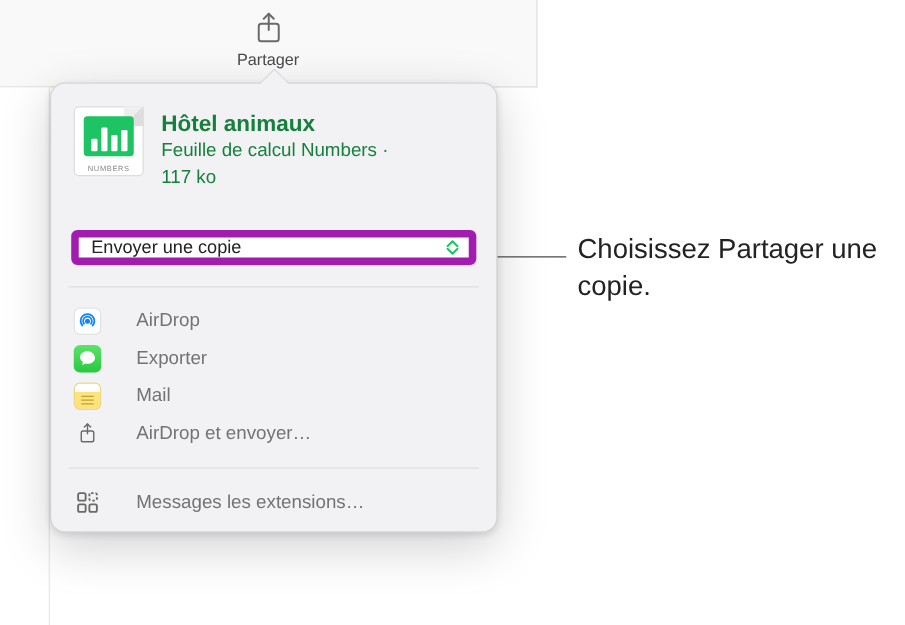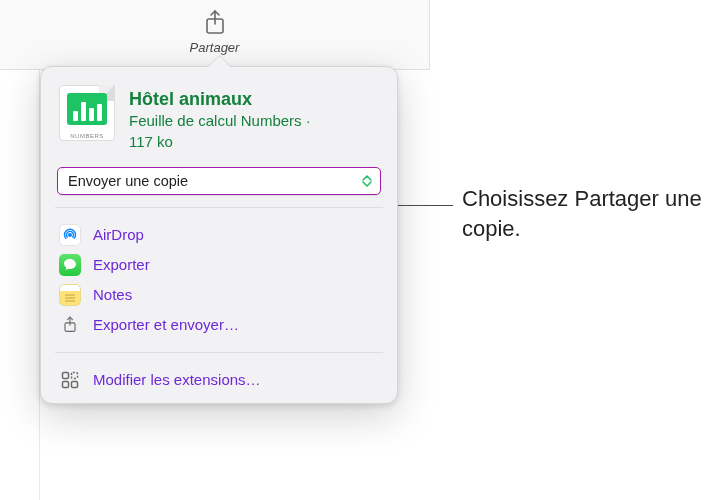--- a/index.html
+++ b/index.html
@@ -17,21 +17,20 @@
       width: 430px;
       height: 70px;
       border-right: 1px solid #e0e0e0;
       border-bottom: 1px solid #e0e0e0;
       background: #f9f9f9;
       display: flex;
       flex-direction: column;
       align-items: center;
       justify-content: flex-start;
       padding-top: 8px;
-      font-style: italic;
     }
     .toolbar-icon {
       width: 26px; height: 30px;
       display: flex; align-items: center; justify-content: center;
       color: #6a6a6a;
     }
     .toolbar-label {
       font-size: 13px;
       color: #4a4a4a;
       margin-top: 2px;
@@ -99,24 +98,24 @@
     }
     .doc-info .doc-title {
       font-size: 18px; font-weight: 700; color: #15803d;
       margin-top: 4px;
     }
     .doc-info .doc-meta {
       font-size: 15px; color: #15803d; line-height: 1.35;
       margin-top: 1px;
     }
     .mode-select {
-      margin: 0 16px;
+      margin: 17px 16px;
       height: 28px;
       background: #fff;
-      border: 1px solid #a21caf;
+      border: 6px solid #a21caf;
       border-radius: 5px;
       display: flex;
       align-items: center;
       justify-content: space-between;
       padding: 0 4px 0 10px;
       font-size: 14.5px;
       color: #222;
       box-shadow: 0 0.5px 1px rgba(0,0,0,0.08);
     }
     .mode-arrows {
@@ -129,25 +128,25 @@
     }
     .mode-arrows svg { display:block; }
     .divider {
       height: 1px; background: #dedee1;
       margin: 12px 14px;
     }
     .share-list { padding: 0 14px; }
     .share-item {
       display: flex; align-items: center;
       height: 30px;
-      gap: 12px;
+      gap: 28px;
       padding: 0 4px;
       border-radius: 5px;
       font-size: 15px;
-      color: #6d28d9;
+      color: #737373;
     }
     .app-icon {
       width: 22px; height: 22px;
       border-radius: 5px;
       display: flex; align-items: center; justify-content: center;
       flex-shrink: 0;
     }
     .icon-airdrop { background: #fff; border: 1px solid #e3e3e6; }
     .icon-mail { background: linear-gradient(#3ea2ff,#1566ff); }
     .icon-messages { background: linear-gradient(#5de36b,#28c840); }
@@ -244,45 +243,45 @@
       <span>Exporter</span>
     </div>
     <div class="share-item">
       <span class="app-icon icon-notes">
         <svg width="14" height="10" viewBox="0 0 14 10" style="margin-top:6px">
             <line x1="2" y1="2" x2="12" y2="2" stroke="#bca23a" stroke-width="1"></line>
             <line x1="2" y1="5" x2="12" y2="5" stroke="#bca23a" stroke-width="1"></line>
             <line x1="2" y1="8" x2="12" y2="8" stroke="#bca23a" stroke-width="1"></line>
           </svg>
       </span>
-      <span>Notes</span>
+      <span>Mail</span>
     </div>
     <div class="share-item">
       <span class="icon-plain">
         <svg width="20" height="20" viewBox="0 0 24 28" fill="none" stroke="#6a6a6a" stroke-width="1.6">
           <path d="M12 3 L12 14" stroke-linecap="round"></path>
           <path d="M8.5 6.5 L12 3 L15.5 6.5" stroke-linecap="round" stroke-linejoin="round"></path>
           <rect x="5" y="11" width="14" height="12" rx="2"></rect>
         </svg>
       </span>
-      <span>Exporter et envoyer…</span>
+      <span>AirDrop et envoyer…</span>
     </div>
   </div>
 
   <div class="divider"></div>
 
   <div class="share-list">
     <div class="share-item">
       <span class="icon-plain">
         <svg width="20" height="20" viewBox="0 0 20 20" fill="none" stroke="#6a6a6a" stroke-width="1.5">
           <rect x="2.5" y="2.5" width="6" height="6" rx="1.3"></rect>
           <rect x="11.5" y="2.5" width="6" height="6" rx="1.3" stroke-dasharray="2 1.6"></rect>
           <rect x="2.5" y="11.5" width="6" height="6" rx="1.3"></rect>
           <rect x="11.5" y="11.5" width="6" height="6" rx="1.3"></rect>
         </svg>
       </span>
-      <span>Modifier les extensions…</span>
+      <span>Messages les extensions…</span>
     </div>
   </div>
 </div>
 
 <div class="callout-line"></div>
 <div class="callout">Choisissez Partager une copie.</div>
 
 </body></html>

